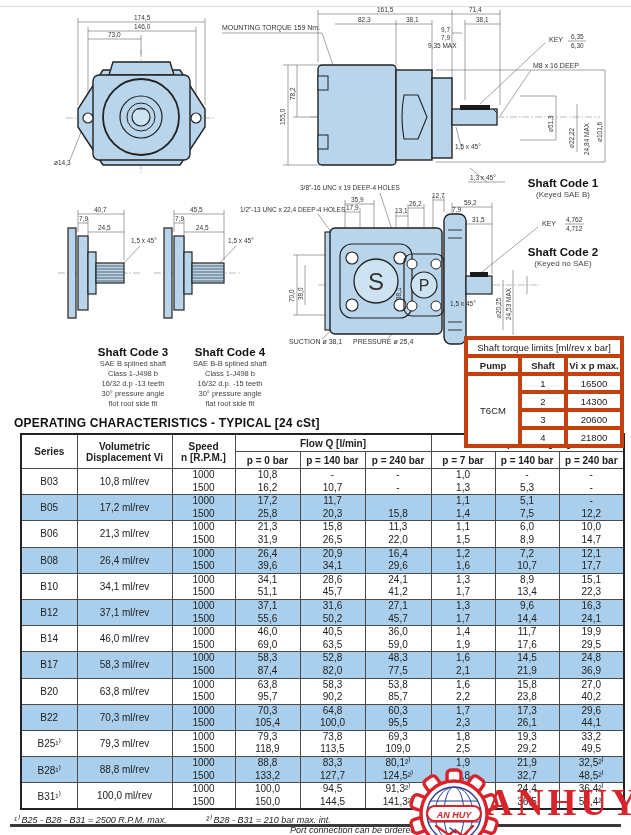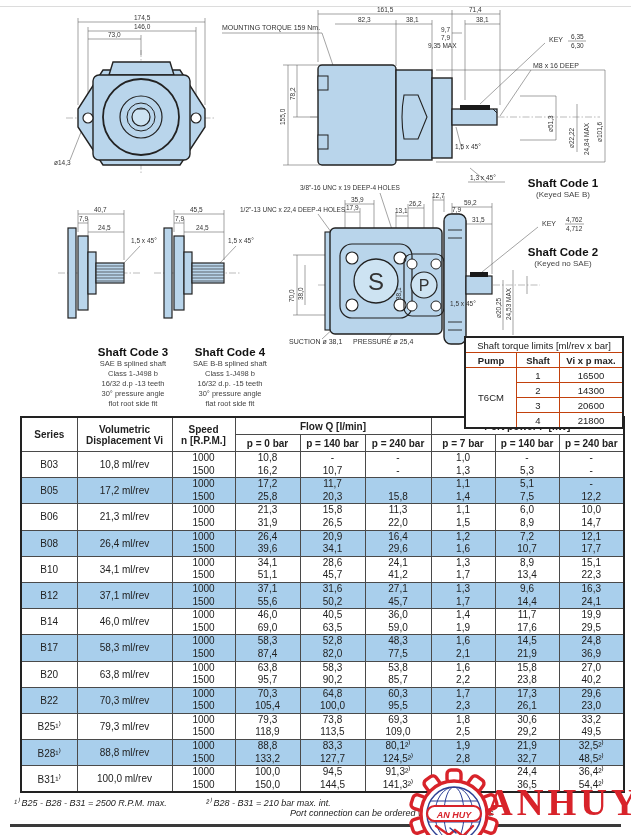--- a/index.html
+++ b/index.html
@@ -11,21 +11,21 @@
   .op th,.op td{border:1px solid #4a4a4a;text-align:center;vertical-align:middle;padding:0;font-size:10px;color:#222;}
   .op thead th{font-weight:bold;height:16px;background:#fff;}
   .op tbody tr{height:24px;}
   .op tbody tr.hl td{background:#a9cfec;}
   .cell2 div{line-height:12.6px;height:12.6px;font-size:10px;}
   .fns{margin-left:14px;position:relative;height:28px;font-size:9px;font-style:italic;color:#222;}
   .fns span{position:absolute;white-space:nowrap;text-align:center;}
   .botrule{position:absolute;left:10px;right:10px;top:824px;border-top:3px solid #3a3a3a;}
   .torque{position:absolute;left:464px;top:336px;width:160px;background:#fff;}
   .torque table{border-collapse:collapse;width:100%;border:2px solid #222;}
-  .torque th,.torque td{border:1px solid #c2410c;font-size:9.5px;text-align:center;padding:1.5px 0;color:#222;}
+  .torque th,.torque td{border:4px solid #c2410c;font-size:9.5px;text-align:center;padding:1.5px 0;color:#222;}
   .torque .ttl{font-weight:normal;}
   .torque .hd{font-weight:bold;margin-left:40px;}
   .wm{position:absolute;left:406px;top:770px;width:225px;height:82px;z-index:6;pointer-events:none;}
   .wm .brand{position:absolute;left:80px;top:14px;font-family:"Liberation Serif",serif;font-weight:bold;font-size:37px;letter-spacing:4px;color:#d8232a;line-height:1;}
 </style>
 </head>
 <body>
 
 <div id="page">
   <div class="topline"></div>
@@ -339,20 +339,21 @@
           </tr>
           <tr>
             <td>4</td>
             <td>21800</td>
           </tr>
         </tbody>
     </table>
   </div>
 
   
+  <div class="op-title">OPERATING CHARACTERISTICS - TYPICAL [24 cSt]</div>
 
   <table class="op">
     <colgroup>
       <col style="width:56px">
         <col style="width:95px">
         <col style="width:63px">
       <col style="width:65px">
         <col style="width:65px">
         <col style="width:66px">
       <col style="width:64px">
@@ -693,21 +694,21 @@
           <td class="cell2">
             <div>1,7</div>
             <div>2,3</div>
           </td>
           <td class="cell2">
             <div>17,3</div>
             <div>26,1</div>
           </td>
           <td class="cell2">
             <div>29,6</div>
-            <div>23,0</div>
+            <div>44,1</div>
           </td>
         </tr>
         <tr>
           <td>B25¹⁾</td>
           <td>79,3 ml/rev</td>
           <td class="cell2">
             <div>1000</div>
             <div>1500</div>
           </td>
           <td class="cell2">
@@ -720,21 +721,21 @@
           </td>
           <td class="cell2">
             <div>69,3</div>
             <div>109,0</div>
           </td>
           <td class="cell2">
             <div>1,8</div>
             <div>2,5</div>
           </td>
           <td class="cell2">
-            <div>30,6</div>
+            <div>19,3</div>
             <div>29,2</div>
           </td>
           <td class="cell2">
             <div>33,2</div>
             <div>49,5</div>
           </td>
         </tr>
         <tr class="hl">
           <td>B28¹⁾</td>
           <td>88,8 ml/rev</td>

